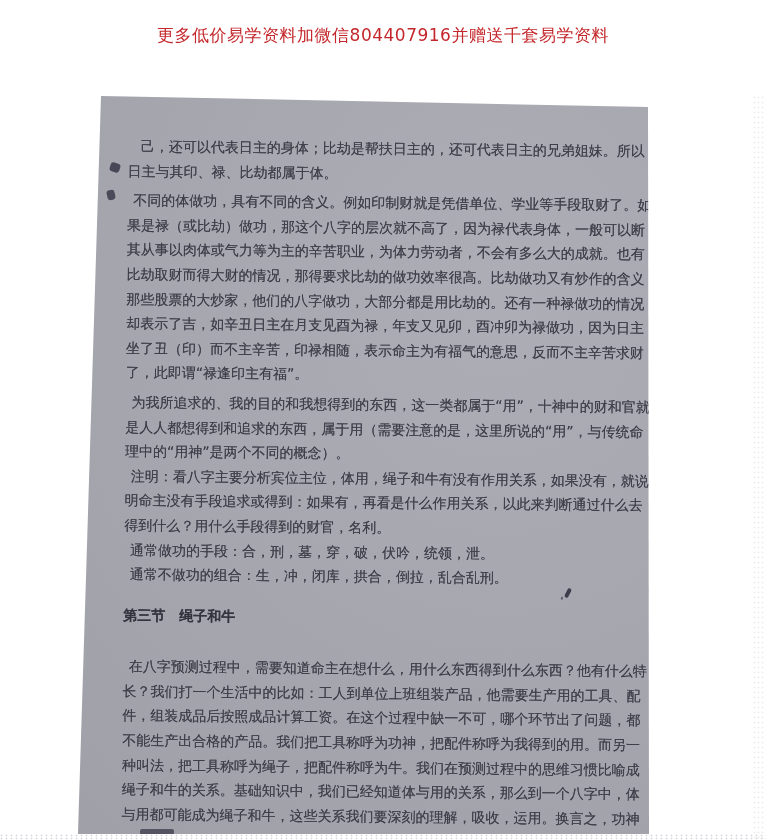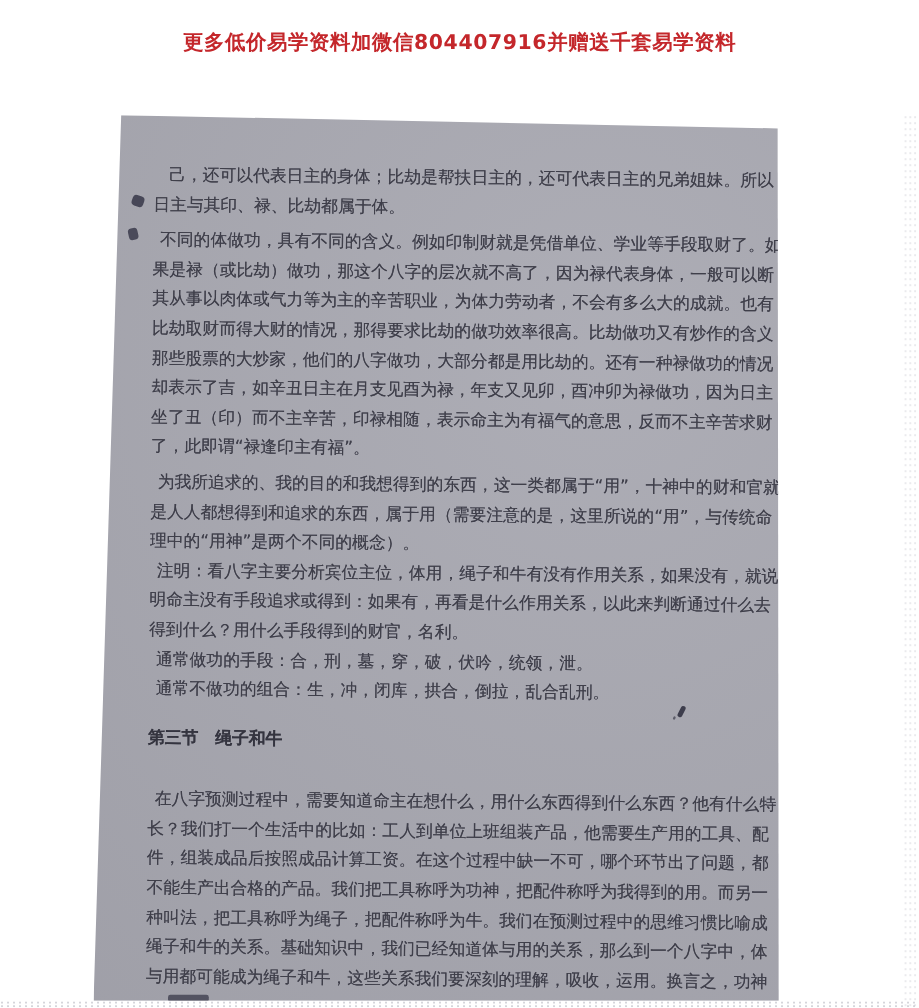--- a/index.html
+++ b/index.html
@@ -5,21 +5,21 @@
   html,body{margin:0;padding:0;}
   body{
     width:766px;height:840px;position:relative;overflow:hidden;
     background:#ffffff;
     font-family:"DejaVu Sans","Liberation Sans",sans-serif;
   }
   
   .promo{
     position:absolute;top:24px;left:0;width:766px;
     text-align:center;
-    font-size:17px;font-weight:bold;letter-spacing:.5px;
+    font-size:17px;font-weight:normal;letter-spacing:.5px;
     color:var(--promo_red,#c4272b);
   }
   
   .scan{
     position:absolute;inset:0;
     clip-path:polygon(101px 96px,648px 107px,649px 834px,78px 834px);
     background:
       linear-gradient(180deg, rgba(80,80,95,.45) 0px, rgba(80,80,95,0) 26px),
       linear-gradient(90deg, rgba(200,200,210,.30) 0px, rgba(200,200,210,.10) 9px,
                       rgba(66,66,82,.38) 24px, rgba(66,66,82,.14) 48px, rgba(66,66,82,0) 78px),

